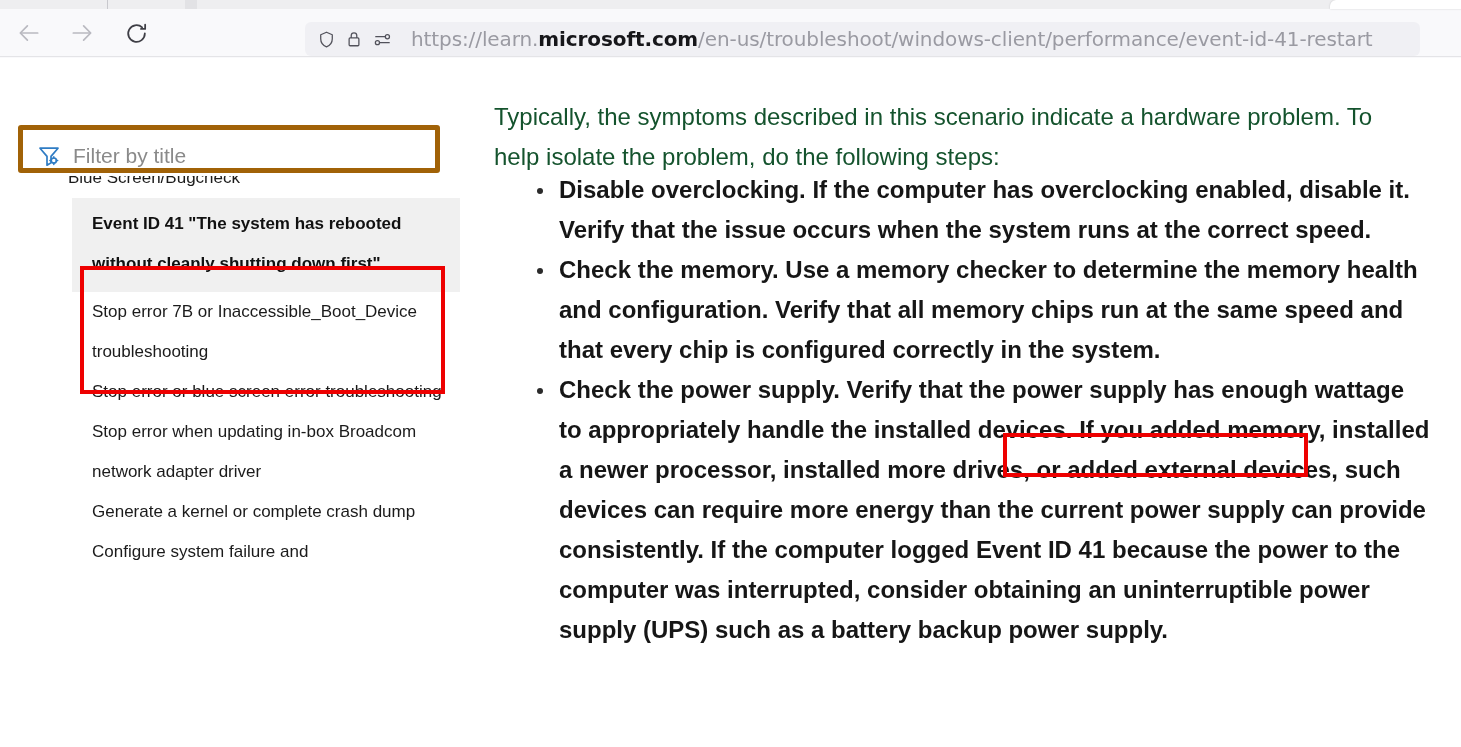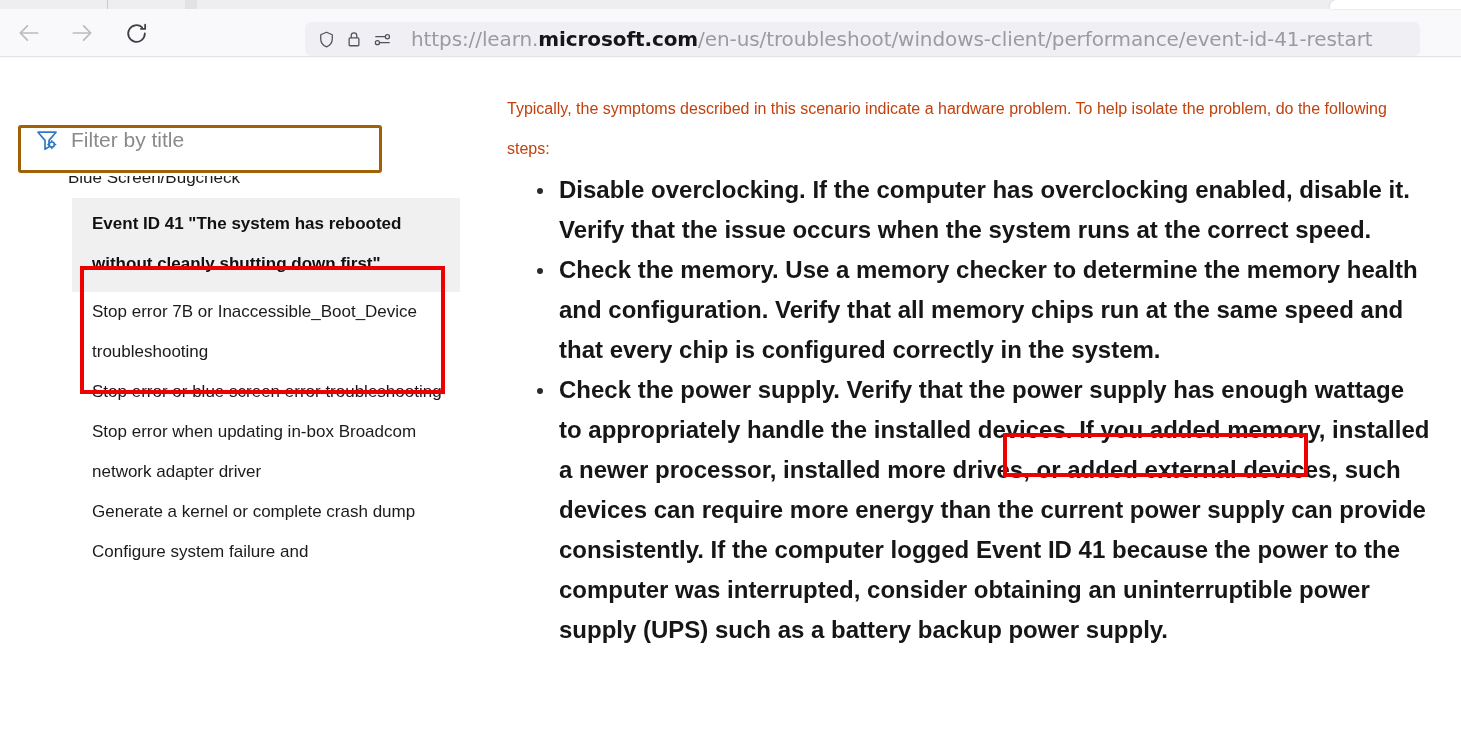--- a/index.html
+++ b/index.html
@@ -132,27 +132,27 @@
     position: absolute;
     left: 0; top: 0;
     width: 480px;
     height: 689px;
     overflow: hidden;
   }
   #filter-box {
     position: absolute;
     left: 18px;
     top: 67px;
-    width: 364px;
+    width: 422px;
     height: 48px;
-    border: 3px solid #a16207;
+    border: 5px solid #a16207;
     border-radius: 3px;
     box-sizing: border-box;
     display: flex;
-    align-items: flex-start;
+    align-items: flex-end;
     background: #fff;
   }
   #filter-icon {
     margin-left: 14px;
     margin-right: 12px;
     flex: 0 0 auto;
     display: flex;
     align-items: center;
   }
   #filter-input {
@@ -204,26 +204,26 @@
   #content {
     position: absolute;
     left: 480px;
     top: 0;
     width: 981px;
     height: 689px;
     overflow: hidden;
   }
   #intro-para {
     position: absolute;
-    left: 27px;
+    left: 14px;
     top: 15px;
     width: 920px;
-    font-size: 16px;
+    font-size: 24px;
     line-height: 40px;
-    color: #c2410c;
+    color: #14532d;
   }
   #bullet-list {
     position: absolute;
     left: 27px;
     top: 112px;
     width: 925px;
     margin: 0;
     padding: 0;
     list-style: none;
     font-weight: bold;

